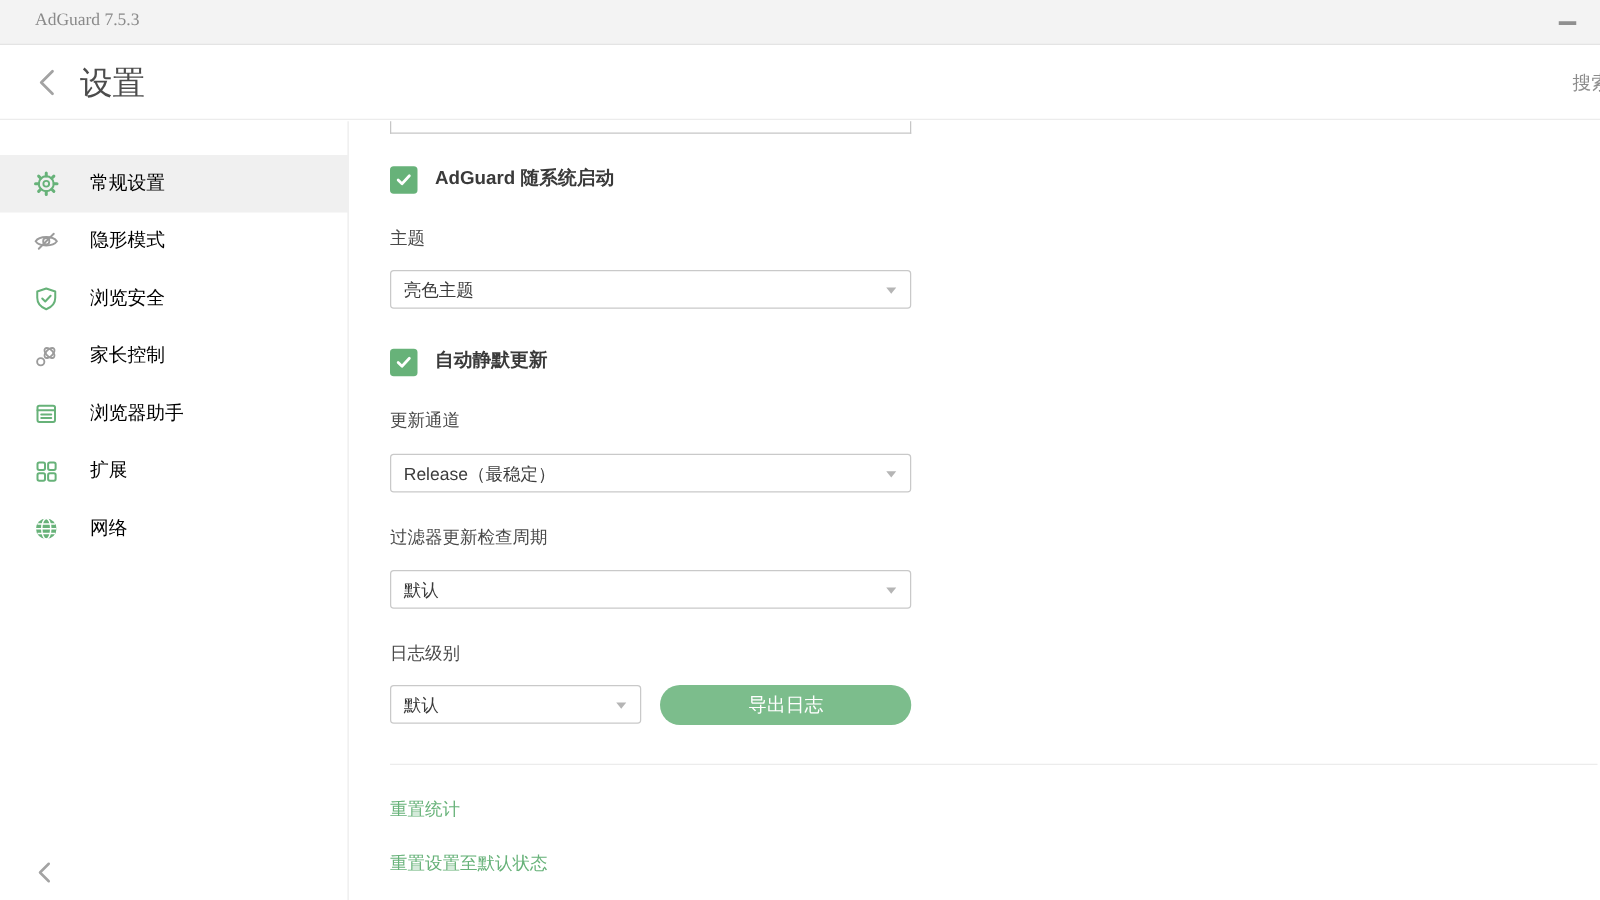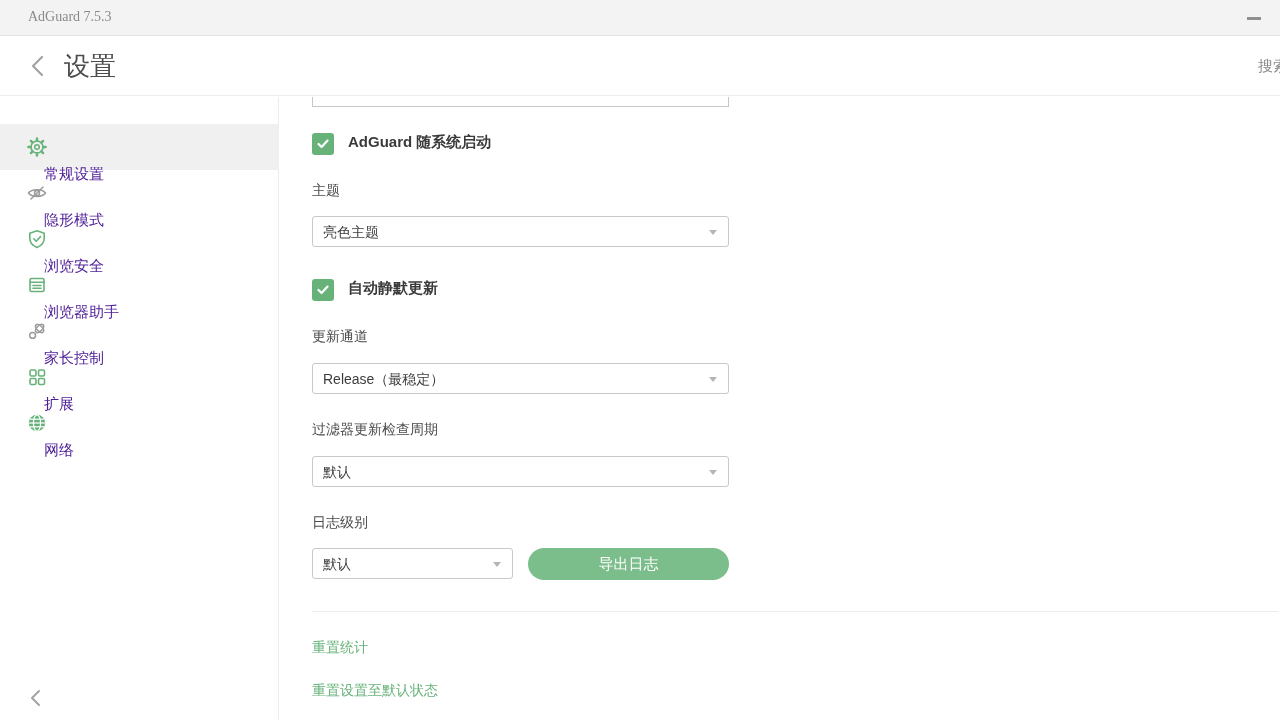--- a/index.html
+++ b/index.html
@@ -23,21 +23,21 @@
   .page-title { position:absolute; left:64px; top:12px; font-size:26px; font-weight:400; color:#4c4c4c; }
   .search-link { position:absolute; left:1258px; top:20px; font-size:15px; color:#8c8c8c;
     white-space:nowrap; cursor:pointer; }
 
   
   .sidebar { position:absolute; left:0; top:97px; width:279px; height:623px;
     border-right:1px solid #ececec; padding-top:27px; background:#fff; }
   .nav-item { position:relative; width:279px; height:46px; cursor:pointer; }
   .nav-item.selected { background:#f0f0f0; }
   .nav-icon { position:absolute; left:26px; top:12px; width:22px; height:22px; display:block; }
-  .nav-label { position:absolute; left:44px; top:13px; font-size:15px; color:#4c1d95; line-height:20px;margin-top:27px; }
+  .nav-label { position:absolute; left:72px; top:13px; font-size:15px; color:#000000; line-height:20px; }
   .collapse-btn { position:absolute; left:24px; top:588px; width:26px; height:26px; border:0;
     background:transparent; cursor:pointer; }
 
   
   .clipped-select { position:absolute; left:312px; top:97px; width:417px; height:10px;
     border-left:1px solid #c6c6c6; border-right:1px solid #c6c6c6; border-bottom:1px solid #c6c6c6; }
   .check-row { position:absolute; left:312px; height:22px; }
   .row-launch { top:133px; }
   .row-update { top:279px; }
   .checkbox { position:absolute; left:0; top:0; width:22px; height:22px; border-radius:3px;
@@ -128,39 +128,39 @@
         <path d="M11 2.8 L18.2 5.2 V10.2 C18.2 14.8 15.2 17.8 11 19.4 C6.8 17.8 3.8 14.8 3.8 10.2 V5.2 Z"></path>
         <polyline points="7.8,10.8 10.2,13.2 14.5,8.6"></polyline>
       </g>
     </svg>
     <span class="nav-label">浏览安全</span>
   </div>
 
 
   <div class="nav-item">
     <svg class="nav-icon" viewBox="0 0 22 22">
+      <g stroke="#9b9b9b" fill="none" stroke-width="1.5" stroke-linecap="round">
+        <circle cx="6.6" cy="15.4" r="2.9"></circle>
+        <ellipse cx="13.6" cy="8.4" rx="5" ry="2.7" transform="rotate(-45 13.6 8.4)"></ellipse>
+        <ellipse cx="13.6" cy="8.4" rx="5" ry="2.7" transform="rotate(45 13.6 8.4)"></ellipse>
+      </g>
+    </svg>
+    <span class="nav-label">家长控制</span>
+  </div>
+
+  <div class="nav-item">
+    <svg class="nav-icon" viewBox="0 0 22 22">
       <g stroke="#67b279" fill="none" stroke-width="1.6" stroke-linecap="round">
         <rect x="4" y="4.5" width="14" height="13" rx="1.5"></rect>
         <line x1="4" y1="8.2" x2="18" y2="8.2"></line>
         <line x1="7" y1="11.5" x2="15" y2="11.5"></line>
         <line x1="7" y1="14.3" x2="15" y2="14.3"></line>
       </g>
     </svg>
     <span class="nav-label">浏览器助手</span>
-  </div>
-
-  <div class="nav-item">
-    <svg class="nav-icon" viewBox="0 0 22 22">
-      <g stroke="#9b9b9b" fill="none" stroke-width="1.5" stroke-linecap="round">
-        <circle cx="6.6" cy="15.4" r="2.9"></circle>
-        <ellipse cx="13.6" cy="8.4" rx="5" ry="2.7" transform="rotate(-45 13.6 8.4)"></ellipse>
-        <ellipse cx="13.6" cy="8.4" rx="5" ry="2.7" transform="rotate(45 13.6 8.4)"></ellipse>
-      </g>
-    </svg>
-    <span class="nav-label">家长控制</span>
   </div>
 
   <div class="nav-item">
     <svg class="nav-icon" viewBox="0 0 22 22">
       <g stroke="#67b279" fill="none" stroke-width="1.6">
         <rect x="4" y="4" width="6" height="6" rx="1.4"></rect>
         <rect x="12.5" y="4" width="6" height="6" rx="1.4"></rect>
         <rect x="4" y="12.5" width="6" height="6" rx="1.4"></rect>
         <rect x="12.5" y="12.5" width="6" height="6" rx="1.4"></rect>
       </g>

